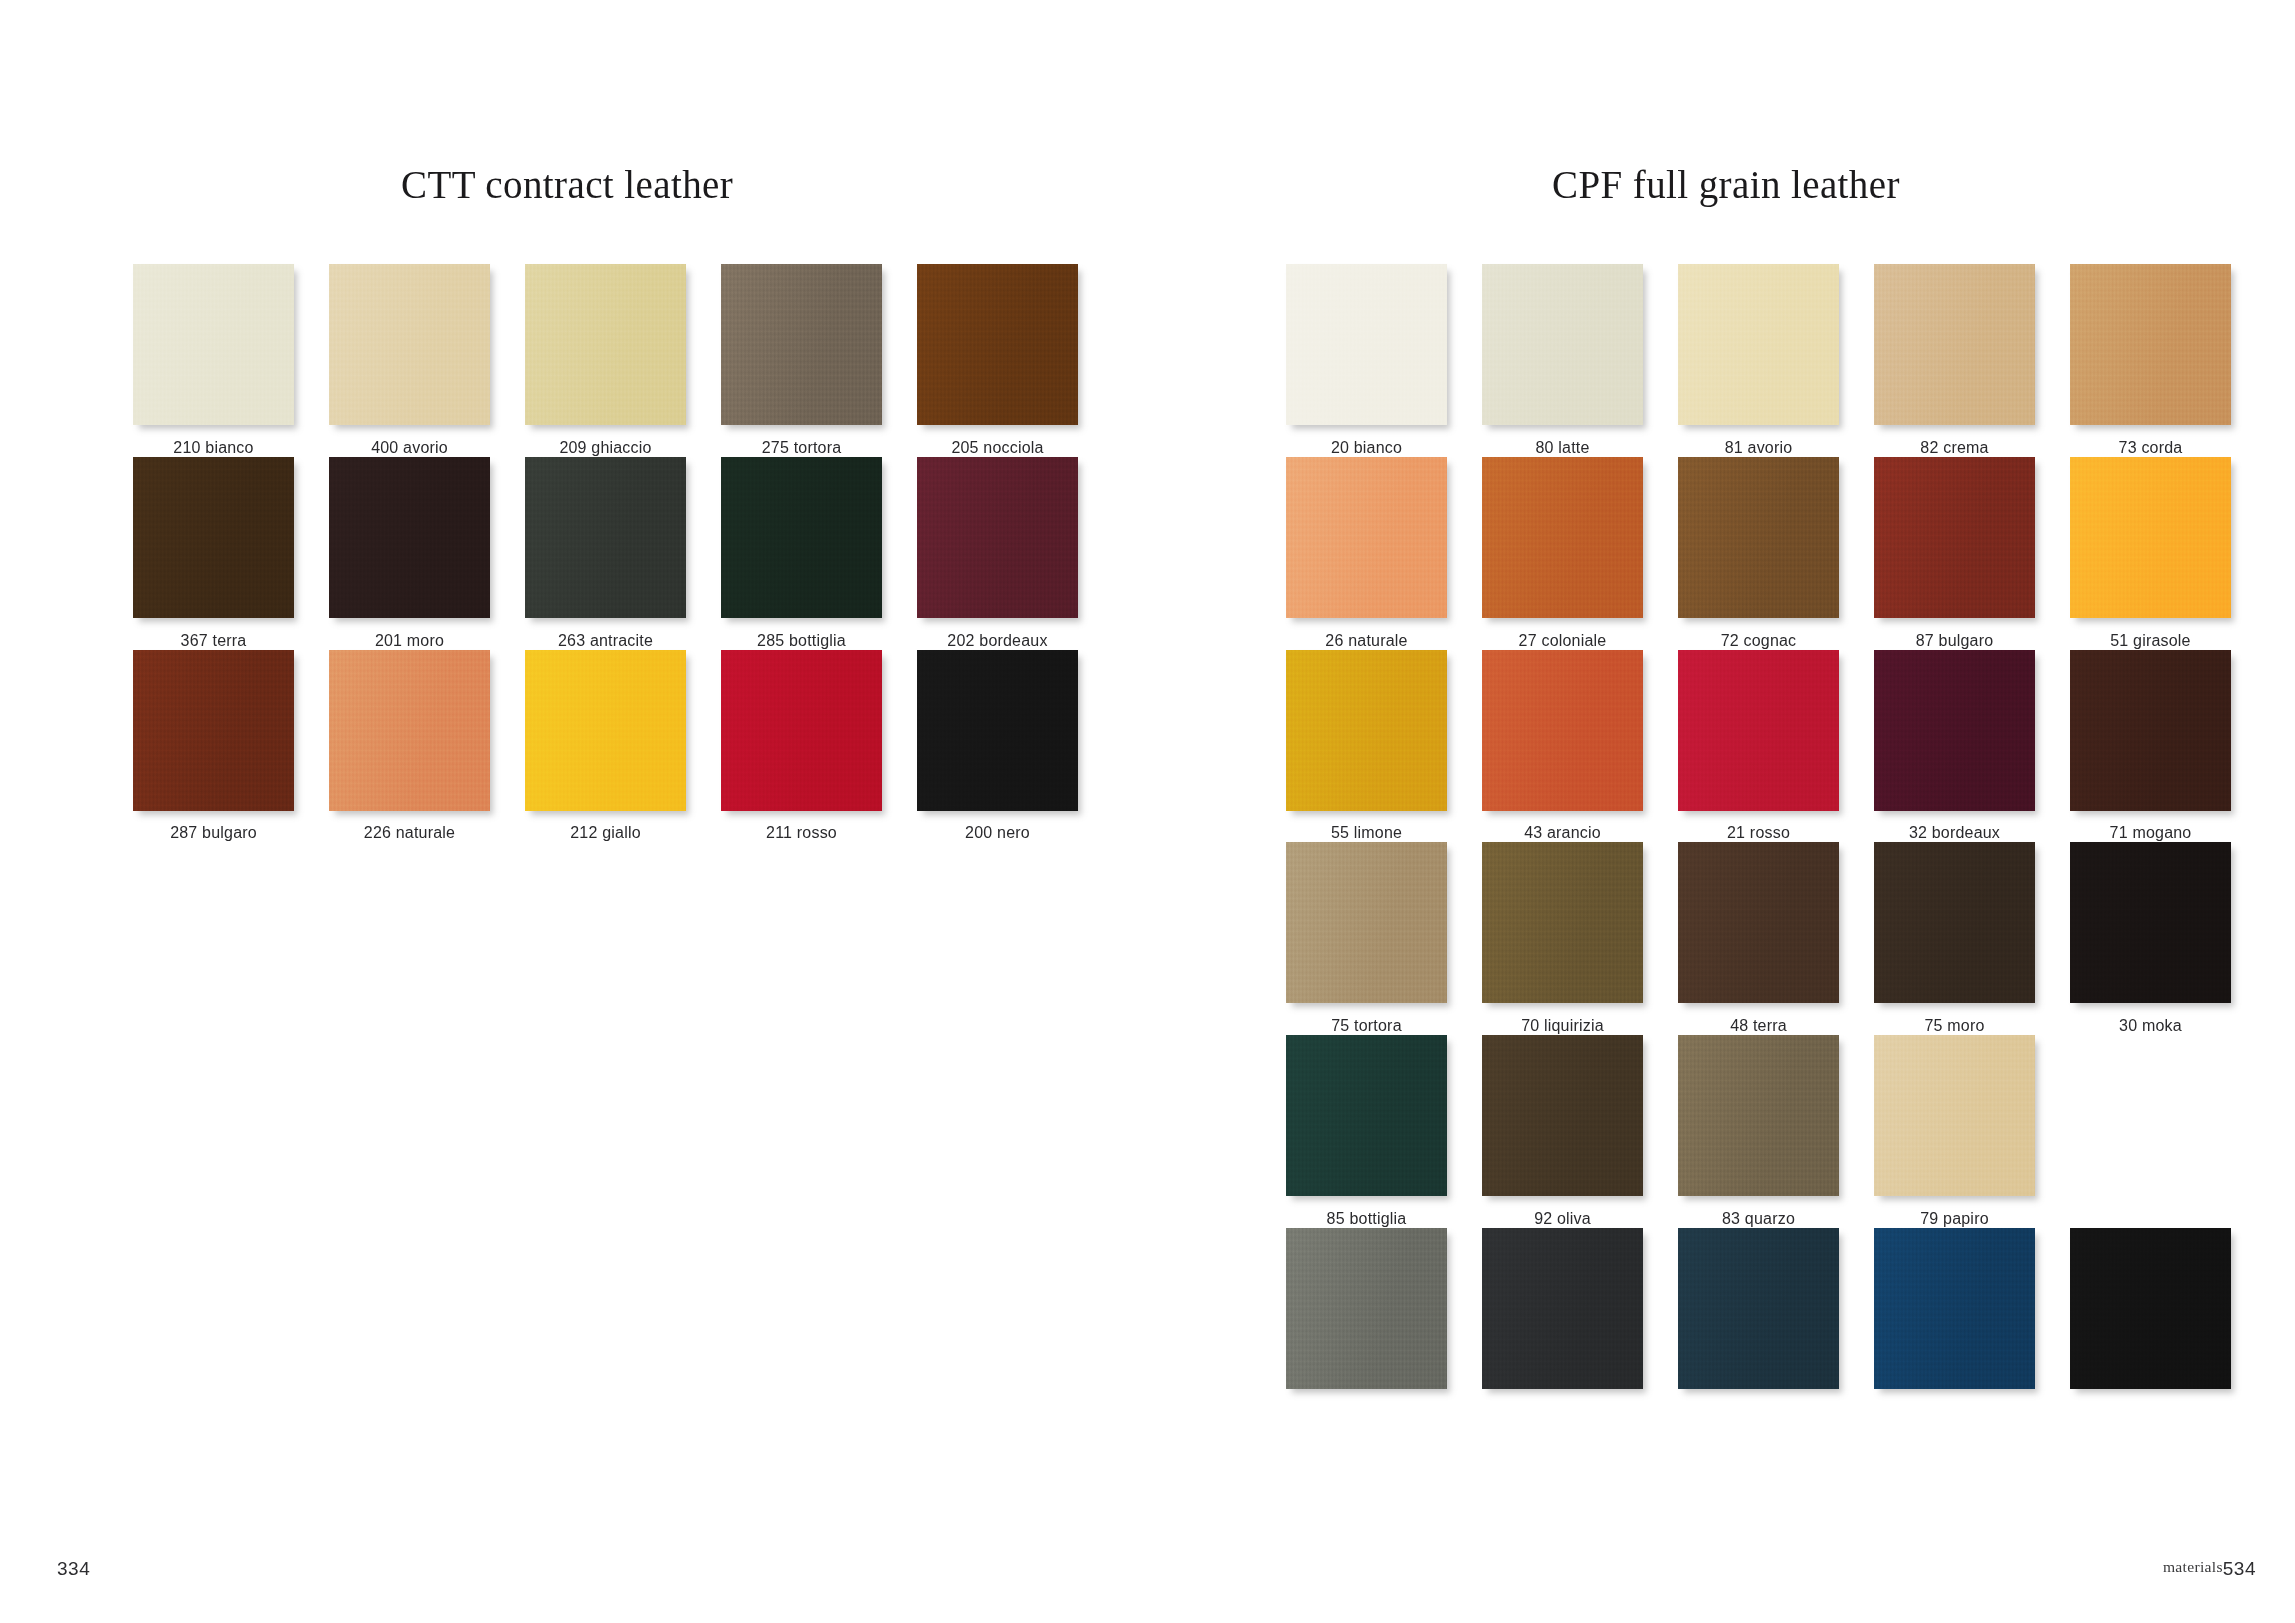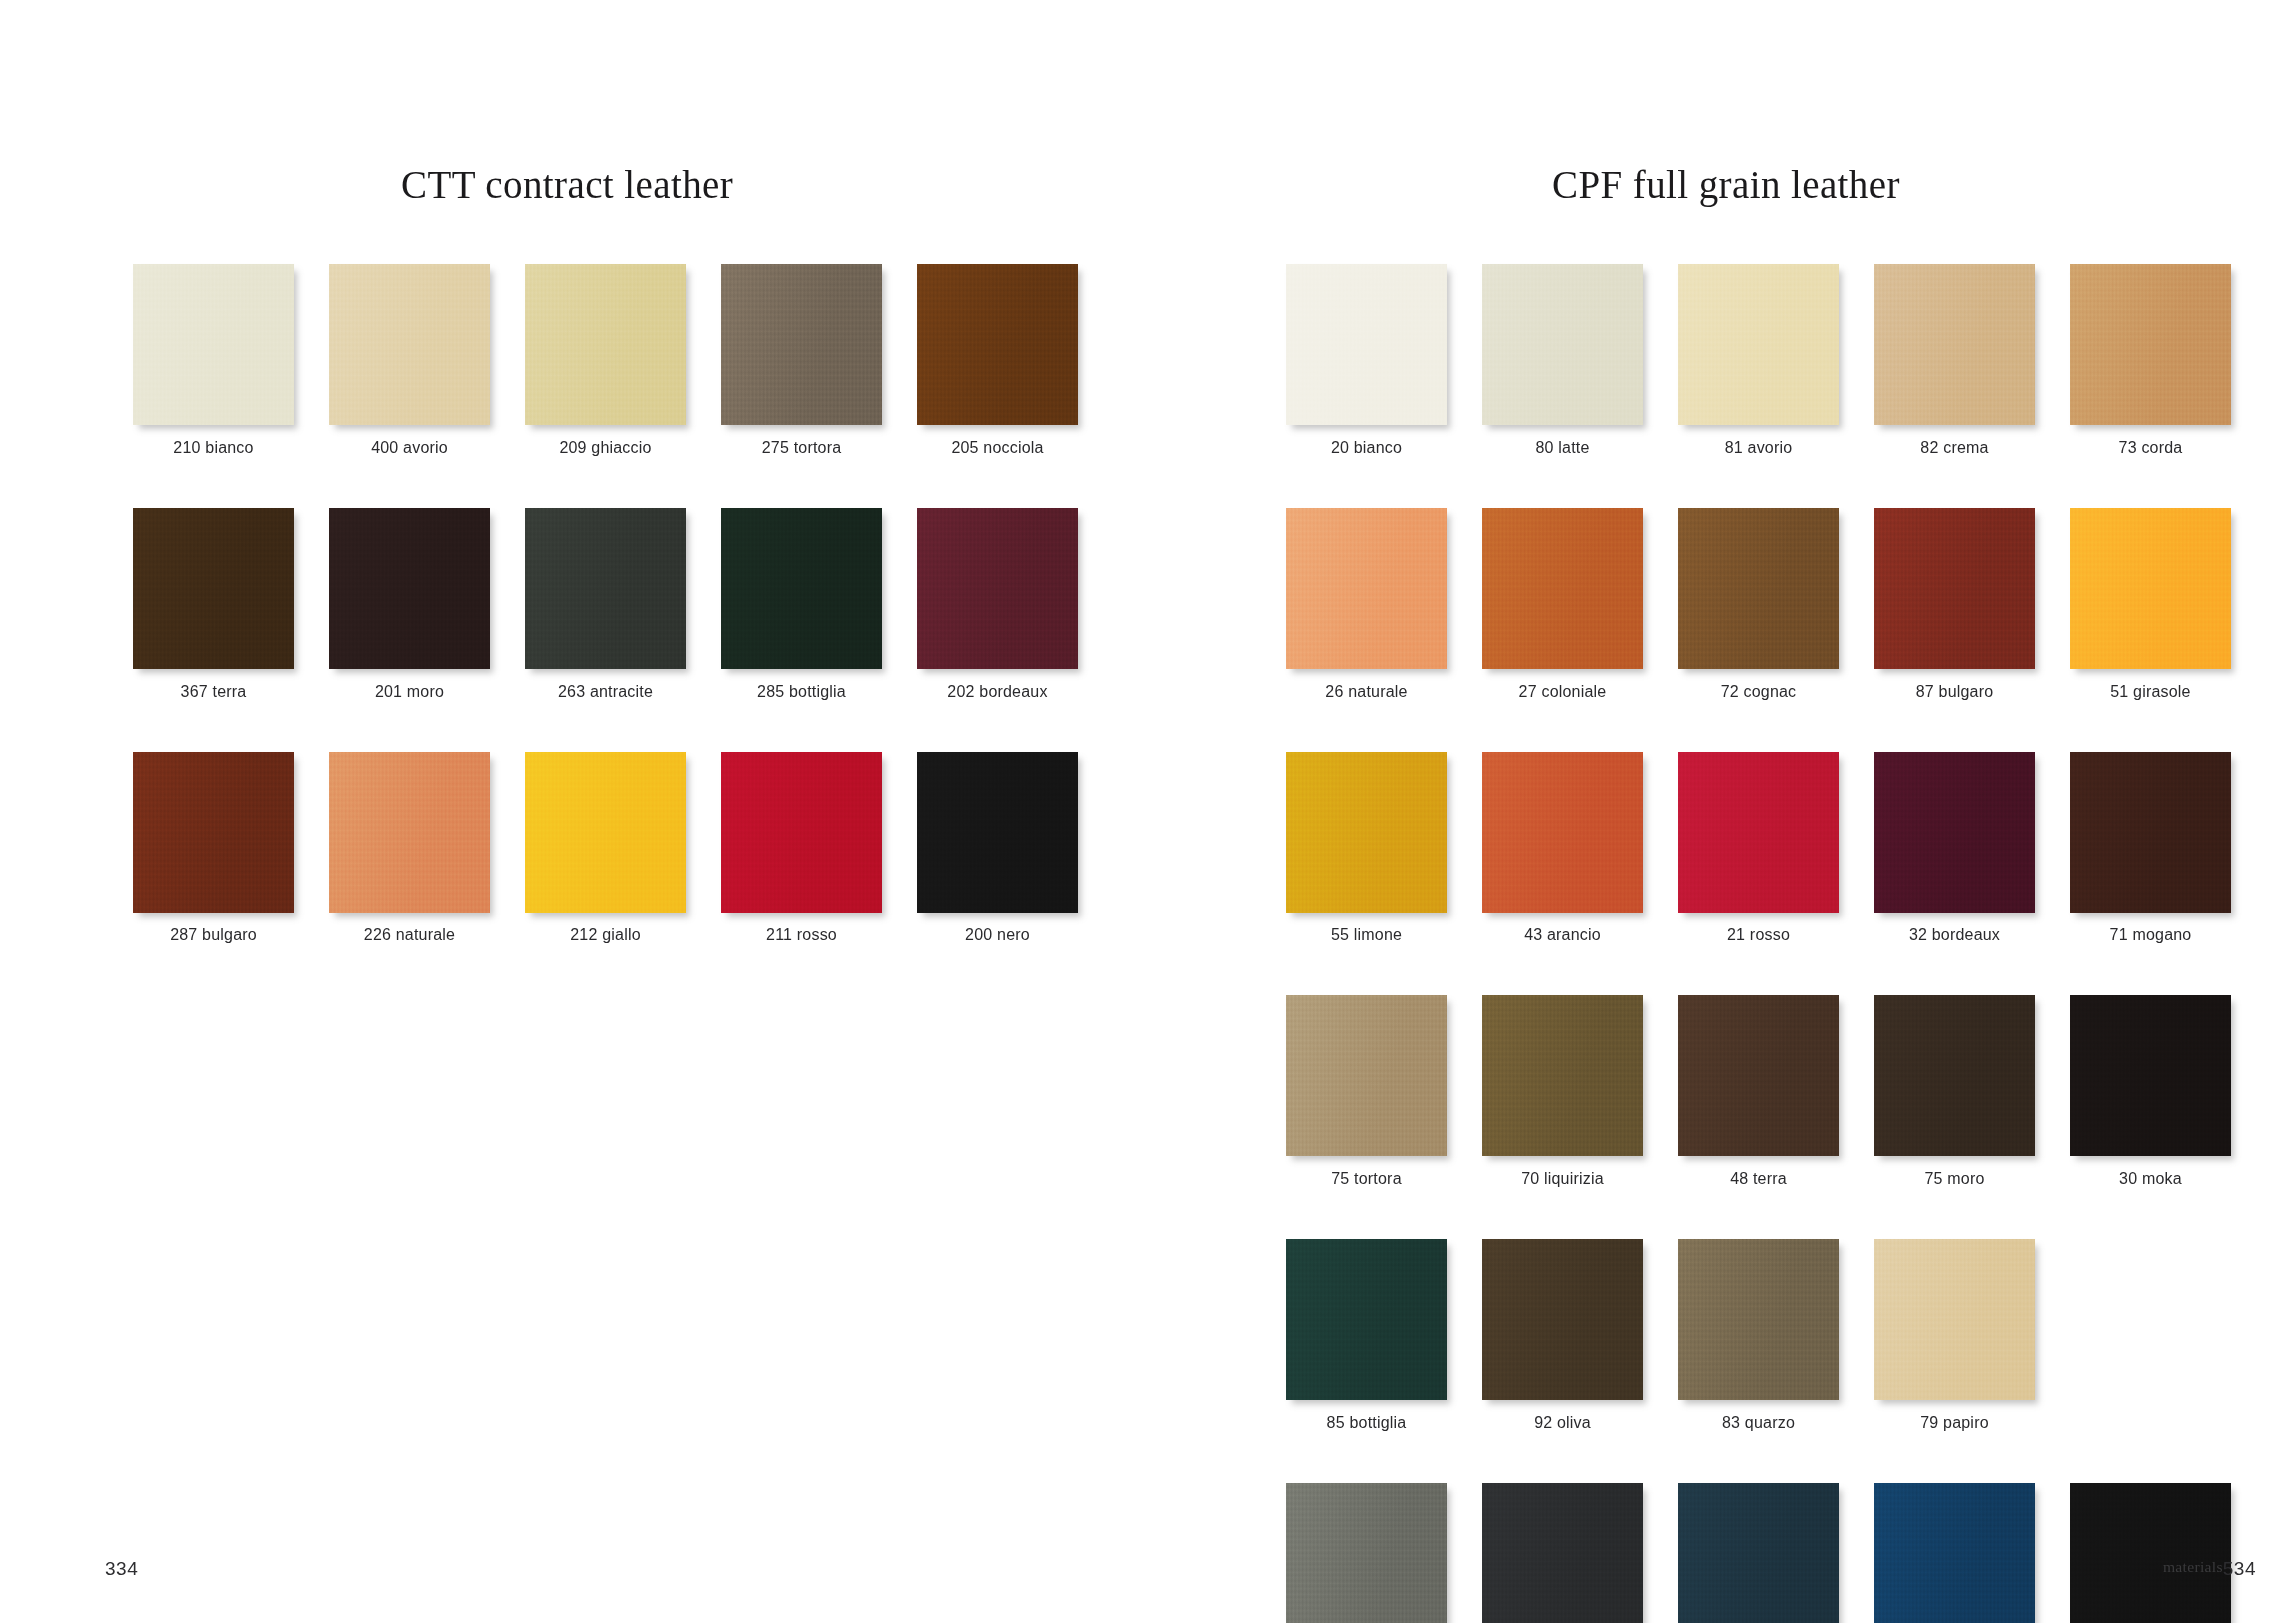--- a/index.html
+++ b/index.html
@@ -43,21 +43,20 @@
   }
   .page-left  .section-title { left: 401px; }
   .page-right .section-title { left: 404px; }
 
   
   .swatch-grid {
     position: absolute;
     top: 264px;
     display: flex;
     flex-direction: column;
-    row-gap: 51px;
   }
   .page-left  .swatch-grid { left: 133px; }
   .page-right .swatch-grid { left: 138px; }
 
   .swatch-row {
     display: flex;
     column-gap: 35px;
   }
   .swatch-cell {
     width: 161px;
@@ -96,21 +95,21 @@
 
   
   .folio {
     position: absolute;
     bottom: 44px;
     font-family: "Liberation Sans", sans-serif;
     font-size: 19px;
     color: #2d2d30;
     letter-spacing: 0.5px;
   }
-  .folio-left  { left: 57px; margin-left: 48px; }
+  .folio-left  { left: 57px; }
   .folio-right {
     right: 40px;
     display: flex;
     align-items: flex-start;
   }
   .folio-chapter {
     font-family: "Liberation Serif", "DejaVu Serif", serif;
     font-size: 15.6px;
     color: #3a3a3c;
     letter-spacing: 0.3px;

